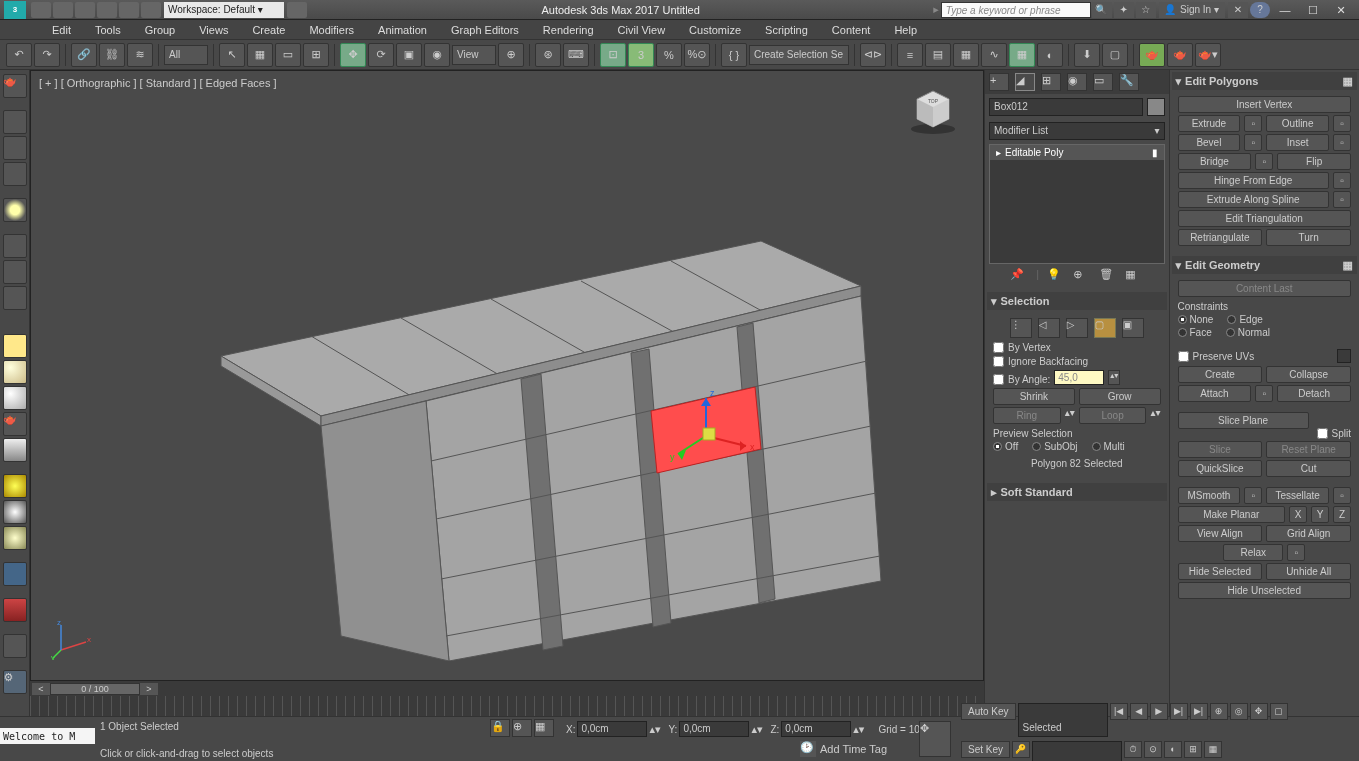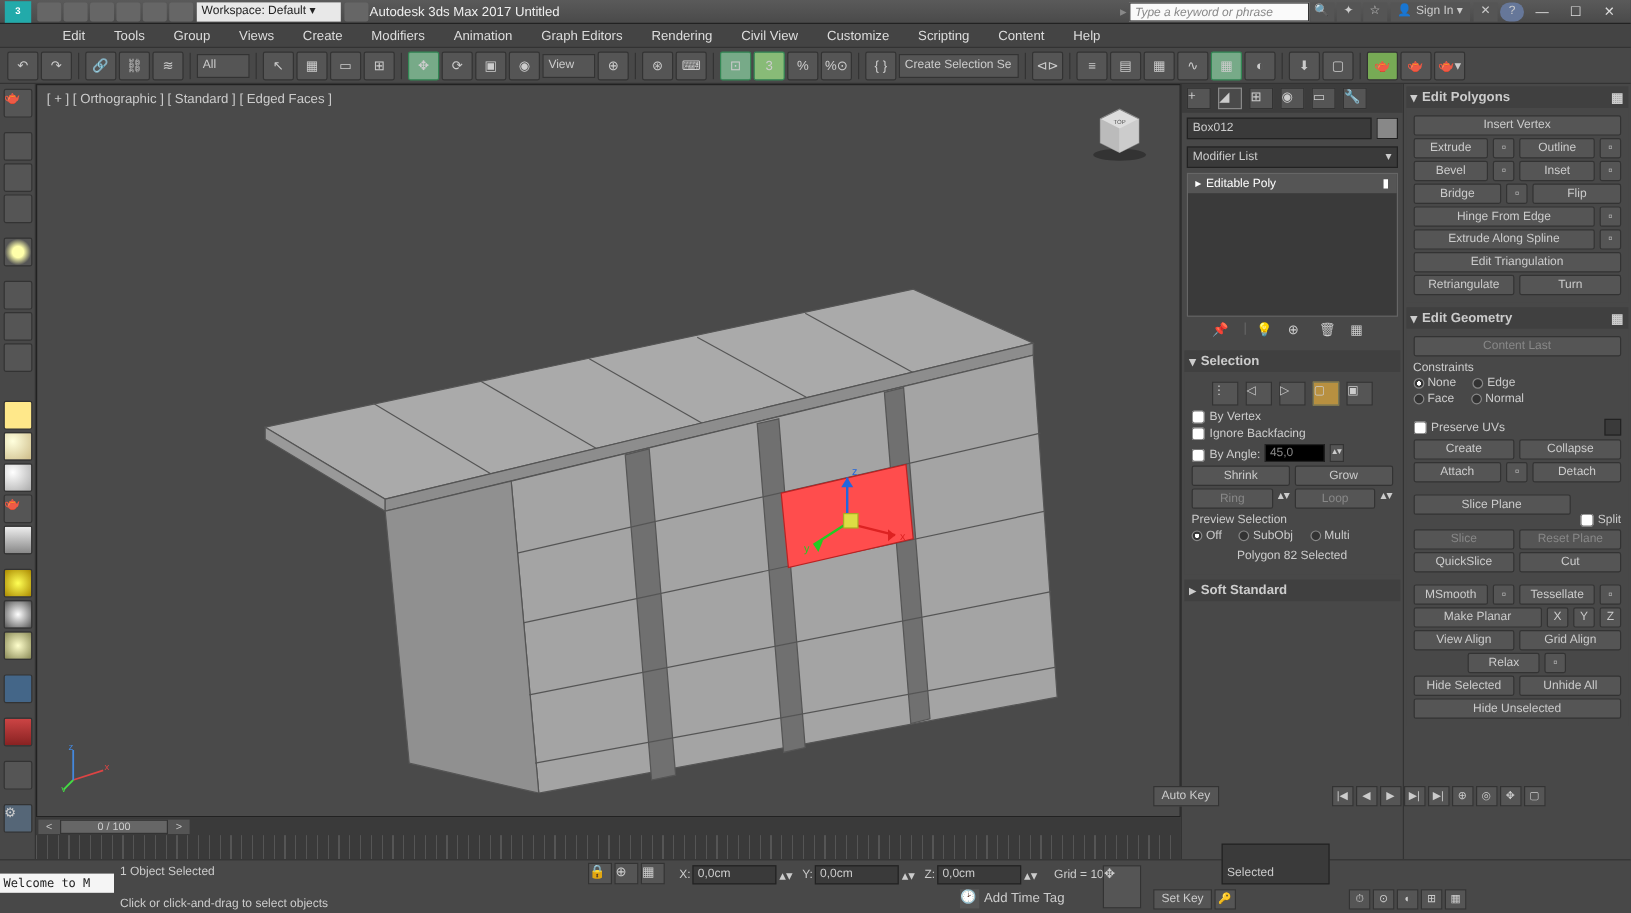--- a/index.html
+++ b/index.html
@@ -3,21 +3,21 @@
 <meta charset="utf-8">
 <style>
 * { margin: 0; padding: 0; box-sizing: border-box; font-family: "Segoe UI", Arial, sans-serif; user-select: none; }
 body { width: 1359px; height: 761px; background: #444; color: #ccc; font-size: 11px; overflow: hidden; position: relative; }
 
 
 .titlebar { height: 20px; background: linear-gradient(#5a5a5a,#4a4a4a); display: flex; align-items: center; padding: 0 4px; border-bottom: 1px solid #222; }
 .titlebar .logo { width: 22px; height: 18px; background: #2aa; margin-right: 4px; font-size:8px; text-align:center; line-height:18px; color:#fff; font-weight:bold;}
 .titlebar .tbicon { width: 20px; height: 16px; margin: 0 1px; background: #666; border-radius:2px; }
 .titlebar .workspace { width: 120px; height: 16px; background: #e8e8e8; color:#222; font-size:10px; padding:0 4px; line-height:16px; margin:0 2px; }
-.titlebar .center-title { flex:1; text-align:left; color:#eee; font-size:11px; }
+.titlebar .center-title { flex:1; text-align:center; color:#eee; font-size:11px; }
 .titlebar .search { width: 150px; height:16px; background:#fafafa; color:#888; font-style:italic; font-size:10px; padding:0 4px; line-height:16px; border:1px solid #333;}
 .titlebar .tbbtn { width:20px; height:16px; margin:0 1px; background:#555; color:#ccc; text-align:center; line-height:16px; font-size:10px;}
 .titlebar .signin { padding:0 6px; height:16px; background:#555; line-height:16px; font-size:10px; margin:0 2px;}
 .titlebar .winbtns { display:flex; margin-left:auto;}
 .titlebar .winbtn { width:28px; height:18px; text-align:center; line-height:18px; color:#ddd; font-size:11px;}
 
 
 .menubar { height: 20px; background: #444; display:flex; align-items:center; padding-left:40px; border-bottom:1px solid #333;}
 .menubar .mitem { padding: 0 12px; line-height:20px; color:#ddd; font-size:11px;}
 
@@ -67,21 +67,21 @@
 .rohdr .tri { margin-right:4px;}
 .robody { background:#484848; padding:4px 6px; font-size:10px;}
 
 .subobjrow { display:flex; gap:6px; justify-content:center; margin:4px 0;}
 .sobtn { width:22px; height:20px; background:#555; border:1px solid #333;}
 .sobtn.active { background:#b89040; border-color:#775;}
 
 .chk { display:flex; align-items:center; gap:4px; margin:3px 0;}
 .chk input { width:11px; height:11px;}
 .spinrow { display:flex; align-items:flex-end; gap:4px; margin:3px 0;}
-.spinrow .spin { width:50px; height:15px; background:#000000; border:1px solid #222; font-size:10px; padding:0 3px; line-height:13px; color:#888;}
+.spinrow .spin { width:50px; height:15px; background:#fef9c3; border:1px solid #222; font-size:10px; padding:0 3px; line-height:13px; color:#888;}
 .spinrow .spinarr { width:12px; height:15px; background:#555; border:1px solid #333; font-size:8px; text-align:center;}
 .btnrow { display:flex; gap:4px; margin:2px 0;}
 .pbtn { flex:1; height:17px; background:#555; border:1px solid #333; border-radius:2px; text-align:center; line-height:15px; font-size:10px;}
 .pbtn.full { width:100%;}
 .pbtn.sm { flex:0 0 auto; width:18px; padding:0;}
 .pbtn.dis { color:#888;}
 
 .radio { display:flex; align-items:center; gap:3px;}
 .radio .rdot { width:9px; height:9px; border-radius:50%; border:1px solid #888; background:#333;}
 .radio .rdot.on { background: radial-gradient(circle,#fff 35%,#333 40%);}
@@ -104,21 +104,21 @@
 .status .coords { position:absolute; left:560px; top:4px; display:flex; gap:2px; align-items:center;}
 .status .cbox { width:70px; height:16px; background:#3a3a3a; border:1px solid #222; font-size:10px; padding:0 3px; line-height:14px;}
 .status .clbl { font-size:10px; margin-left:6px;}
 .status .gridlbl { font-size:10px; margin-left:12px;}
 .status .sbtns { position:absolute; left:490px; top:2px; display:flex; gap:2px;}
 .status .sbtn { width:20px; height:18px; background:#555; border:1px solid #333;}
 .status .addtime { position:absolute; left:800px; bottom:4px; display:flex; align-items:center; gap:4px;}
 .status .addtime .icon { width:16px; height:16px; background:#555;}
 .status .anim { position:absolute; right:0; top:0; bottom:0; width:400px; display:flex; flex-wrap:wrap; align-content:center; gap:2px; padding:2px;}
 .status .akbtn { height:17px; background:#555; border:1px solid #333; font-size:10px; padding:0 6px; line-height:15px;}
-.status .akcombo { width:90px; height:17px; background:#3a3a3a; border:1px solid #222; font-size:10px; padding:16px 4px; line-height:15px;margin-top:48px;}
+.status .akcombo { width:90px; height:17px; background:#3a3a3a; border:1px solid #222; font-size:10px; padding:16px 4px; line-height:15px;}
 .status .playbtn { width:18px; height:17px; background:#555; border:1px solid #333; text-align:center; line-height:15px; font-size:9px;}
 .status .bigbtn { width:32px; height:36px; background:#555; border:1px solid #333;}
 
 .grplbl { font-size:10px; margin:4px 0 2px;}
 .sqbox { width:14px; height:14px; background:#3a3a3a; border:1px solid #222;}
 </style>
 </head>
 <body>
 
 <div class="titlebar">

